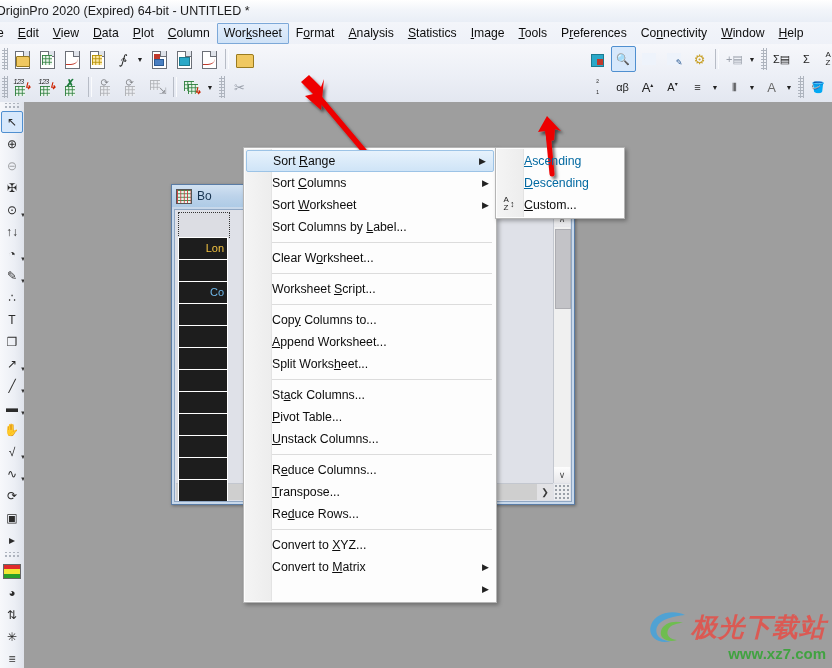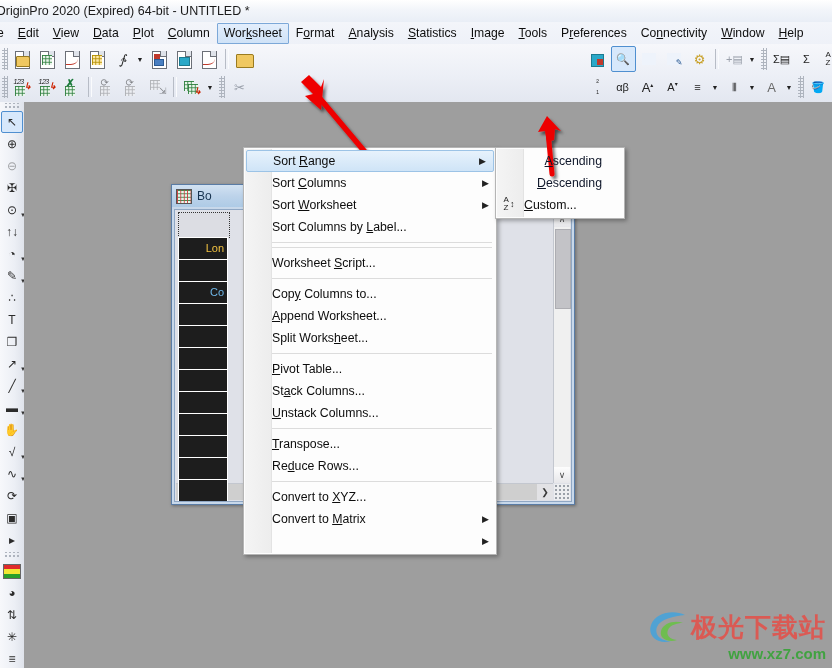--- a/index.html
+++ b/index.html
@@ -213,37 +213,37 @@
     z-index: 1;
   }
   .menu .mrow.hl {
     background: linear-gradient(to bottom,#e7f2fc,#cfe4f7);
     border: 1px solid #9cc3e6;
     border-radius: 2px;
     height: 20px; line-height: 20px;
     margin: 0 2px;
     padding-left: 26px;
   }
-  .menu .mrow.disabled { color: #0f172a; text-align: right; }
+  .menu .mrow.disabled { color: #0369a1; }
   .menu .sub { position:absolute; right:7px; top:0; font-size:9px; color:#222; }
   .menu .sep { height:1px; background:#dcdcdc; margin:4px 4px 4px 28px; position:relative; z-index:1;}
   .menu .mrow .mico { position:absolute; left:3px; top:2px; width:20px; height:16px;
       display:flex; align-items:center; justify-content:center; font-size:10px; color:#222; }
 
   #menu-worksheet { left: 219px; top: 45px; width: 252px; }
   #menu-sortrange { left: 471px; top: 45px; width: 128px; }
 
   .sortglyph { font-size: 8px; line-height: 8px; text-align:left; font-family:"Liberation Sans",sans-serif; color:#1a1a1a;}
 
   
   .annot { position:absolute; pointer-events:none; }
 
   
   .watermark { position:absolute; right:6px; bottom:6px; opacity:.92; }
-  .wm-row { display:flex; align-items:center; }
+  .wm-row { display:flex; align-items:center;font-style:italic; }
   .wm-cn { font-size:26px; font-weight:bold; color:#e0554e; letter-spacing:1px; font-family:"DejaVu Sans", sans-serif;}
   .wm-url { font-size:15px; font-weight:bold; color:#3aa33a; text-align:right; margin-top:-2px;}
 </style>
 </head>
 <body>
 
 <div id="app">
 
   <div class="titlebar">
     <span>OriginPro 2020 (Expired) 64-bit - UNTITLED *</span>
@@ -611,31 +611,33 @@
       </div>
     </div>
 
     <div class="menu" id="menu-worksheet">
       <div class="gutter"></div>
     <div class="mrow hl"><span>Sort <span class="u">R</span>ange</span><span class="sub">▶</span></div>
         <div class="mrow"><span>Sort <span class="u">C</span>olumns</span><span class="sub">▶</span></div>
         <div class="mrow"><span>Sort <span class="u">W</span>orksheet</span><span class="sub">▶</span></div>
         <div class="mrow"><span>Sort Columns by <span class="u">L</span>abel...</span></div>
         <div class="sep"></div>
+        <div class="mrow"><span>Clear W<span class="u">o</span>rksheet...</span></div>
         <div class="sep"></div>
         <div class="mrow"><span>Worksheet <span class="u">S</span>cript...</span></div>
         <div class="sep"></div>
         <div class="mrow"><span>Cop<span class="u">y</span> Columns to...</span></div>
         <div class="mrow"><span><span class="u">A</span>ppend Worksheet...</span></div>
         <div class="mrow"><span>Split Works<span class="u">h</span>eet...</span></div>
         <div class="sep"></div>
+        <div class="mrow"><span>St<span class="u">a</span>ck Columns...</span></div>
         <div class="mrow"><span><span class="u">P</span>ivot Table...</span></div>
-        <div class="mrow"><span>St<span class="u">a</span>ck Columns...</span></div>
         <div class="mrow"><span><span class="u">U</span>nstack Columns...</span></div>
         <div class="sep"></div>
+        <div class="mrow"><span>R<span class="u">e</span>duce Columns...</span></div>
         <div class="mrow"><span><span class="u">T</span>ranspose...</span></div>
         <div class="mrow"><span>Re<span class="u">d</span>uce Rows...</span></div>
         <div class="sep"></div>
         <div class="mrow"><span>Convert to <span class="u">X</span>YZ...</span></div>
         <div class="mrow"><span>Convert to <span class="u">M</span>atrix</span><span class="sub">▶</span></div>
         <div class="mrow">
           <span class="sub">▶</span>
         </div>
       </div>
 

